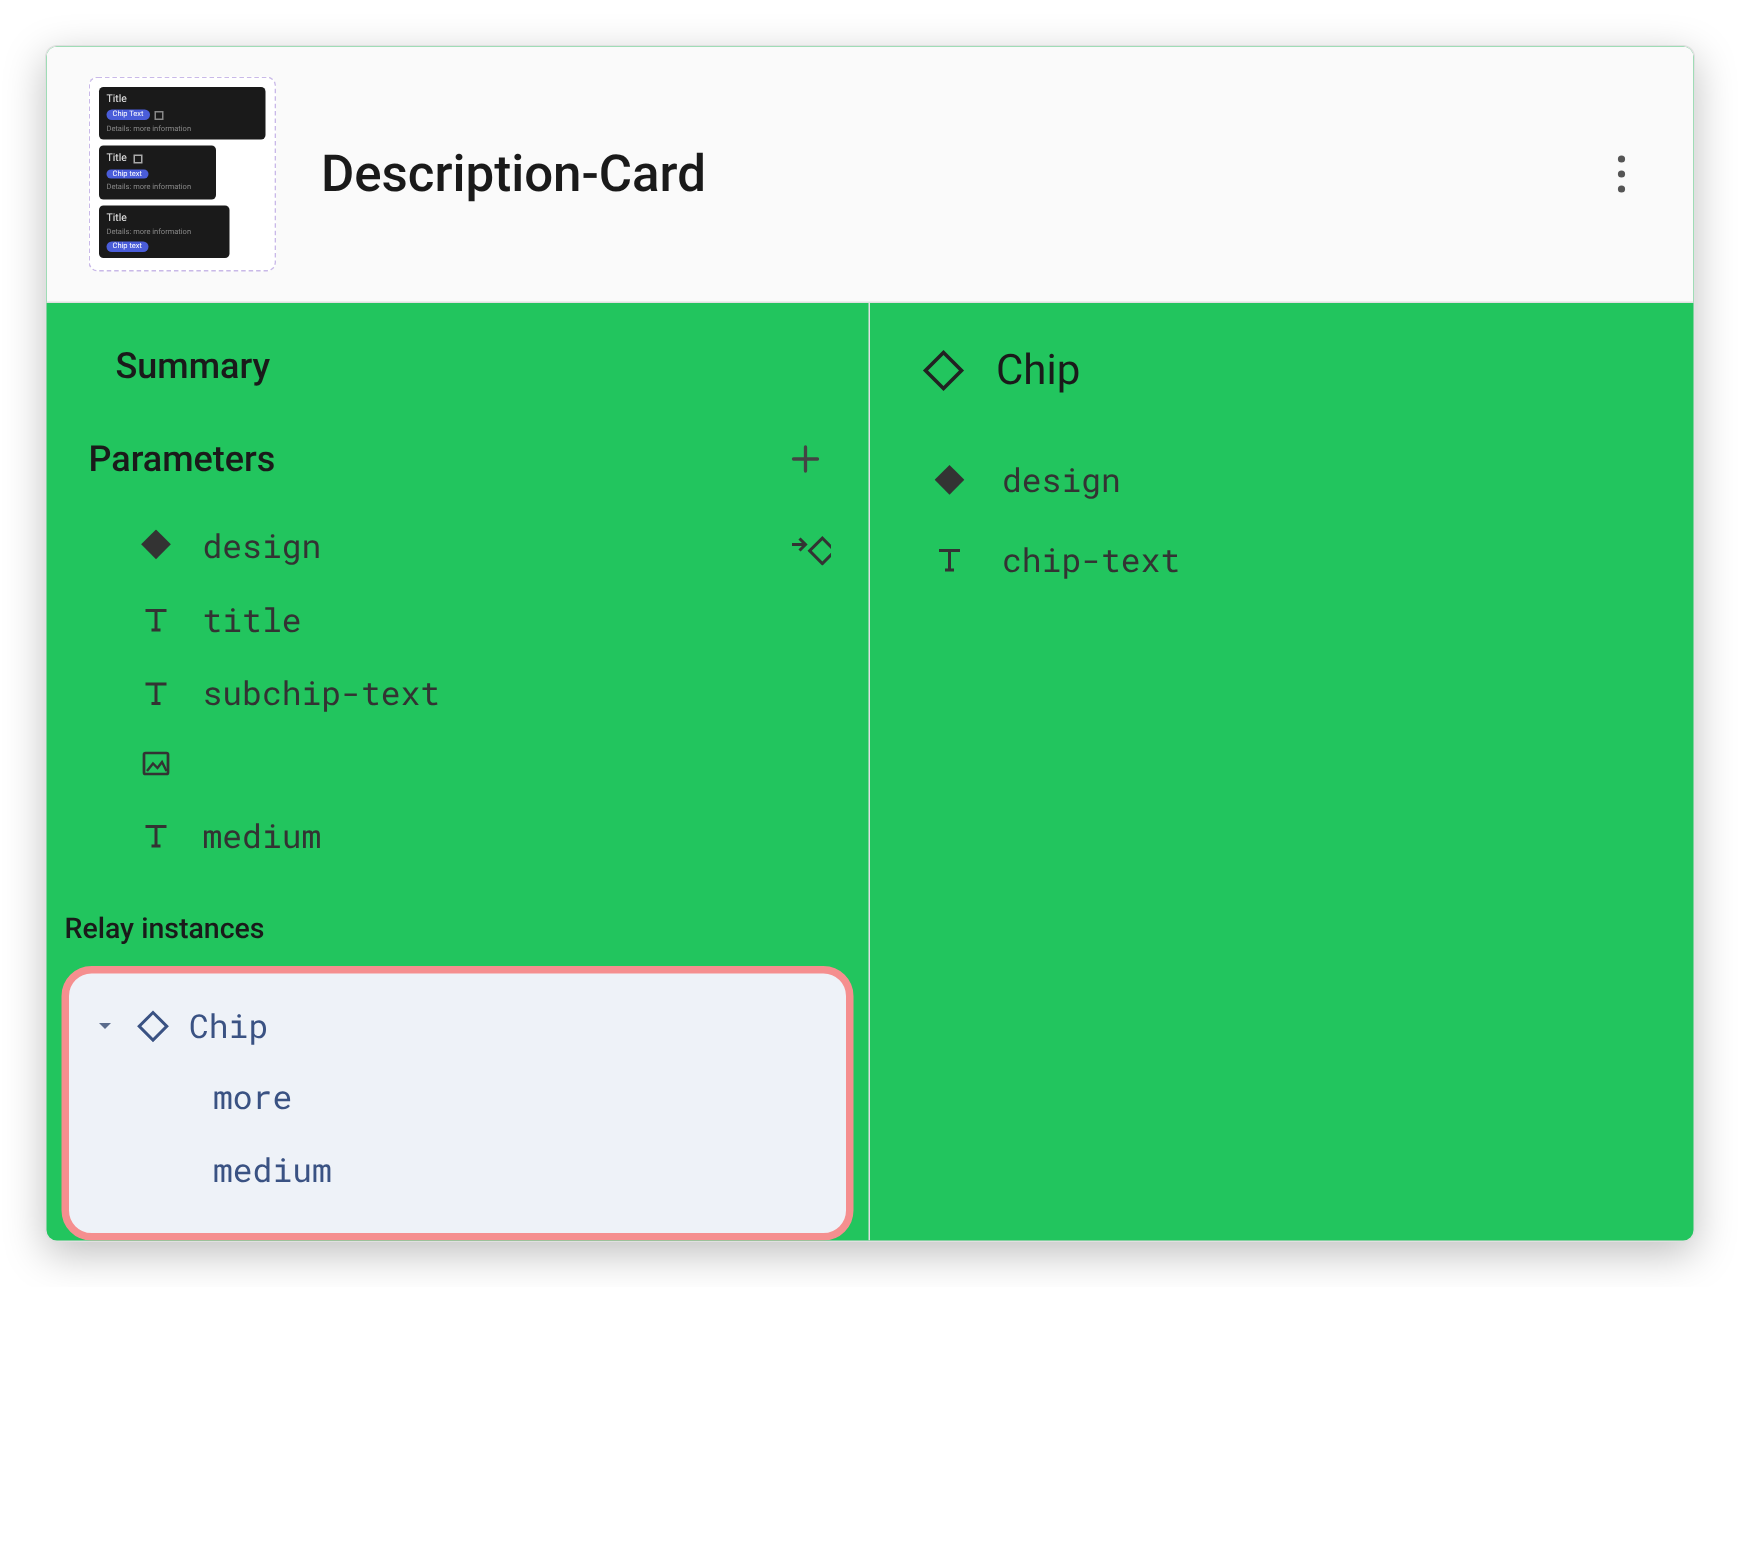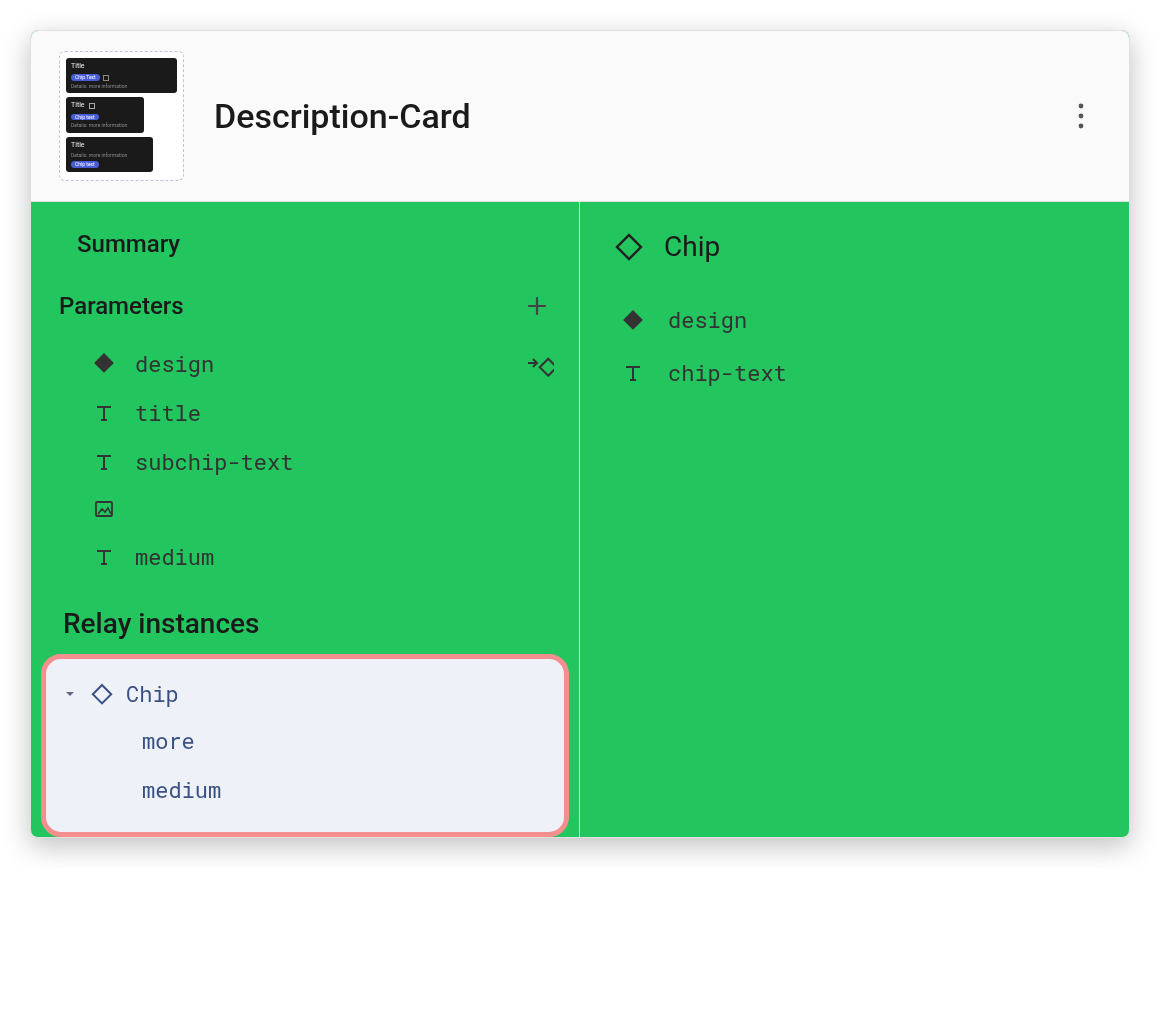--- a/index.html
+++ b/index.html
@@ -113,23 +113,23 @@
     }
     .param-row .icon { width: 26px; height:26px; display:flex;align-items:center;justify-content:center; flex-shrink:0;}
     .param-row .label {
       font-family: "Roboto Mono", "SF Mono", Menlo, monospace;
       font-size: 22px;
       color: #333;
       flex: 1;
     }
     .param-row .trail { width:30px;height:30px;display:flex;align-items:center;justify-content:center;}
     .relay-title {
-      font-size: 28px;
+      font-size: 19px;
       font-weight: 500;
-      padding: 0 32px;
+      padding: 0 12px;
       margin-top: 26px;
       margin-bottom: 14px;
       color: #1a1a1a;
     }
     .highlight-box {
       margin: 0 10px 0 10px;
       border: 5px solid #f58f8f;
       border-radius: 20px;
       background: #eef2f8;
       padding: 12px 10px 18px 10px;

